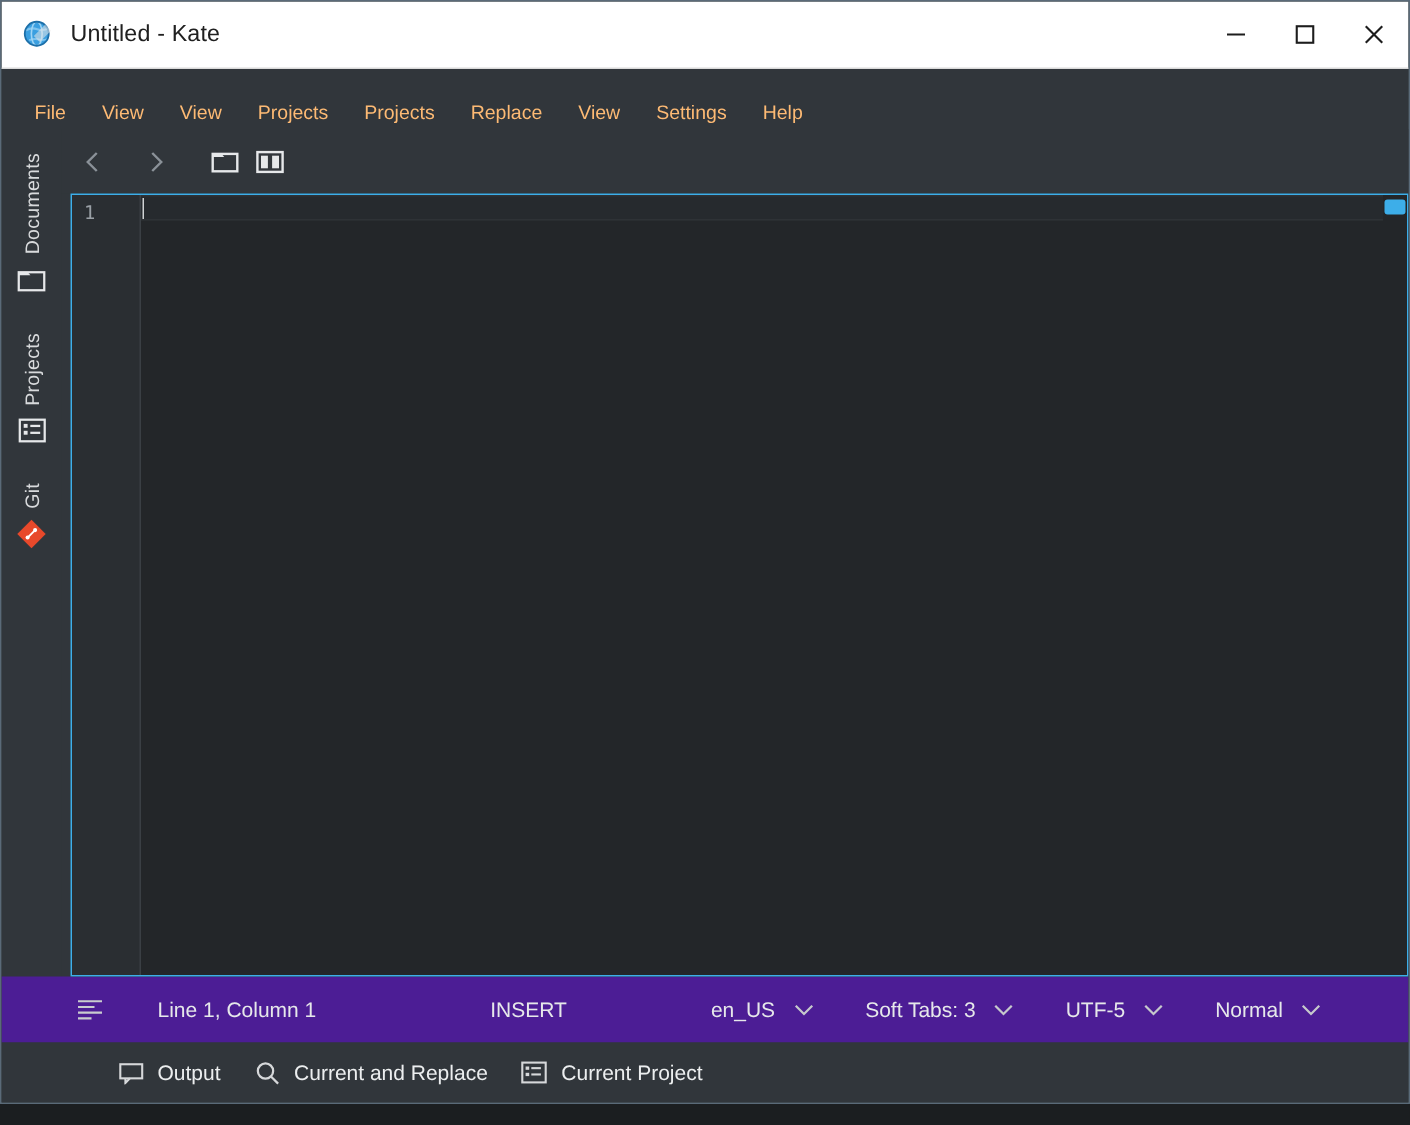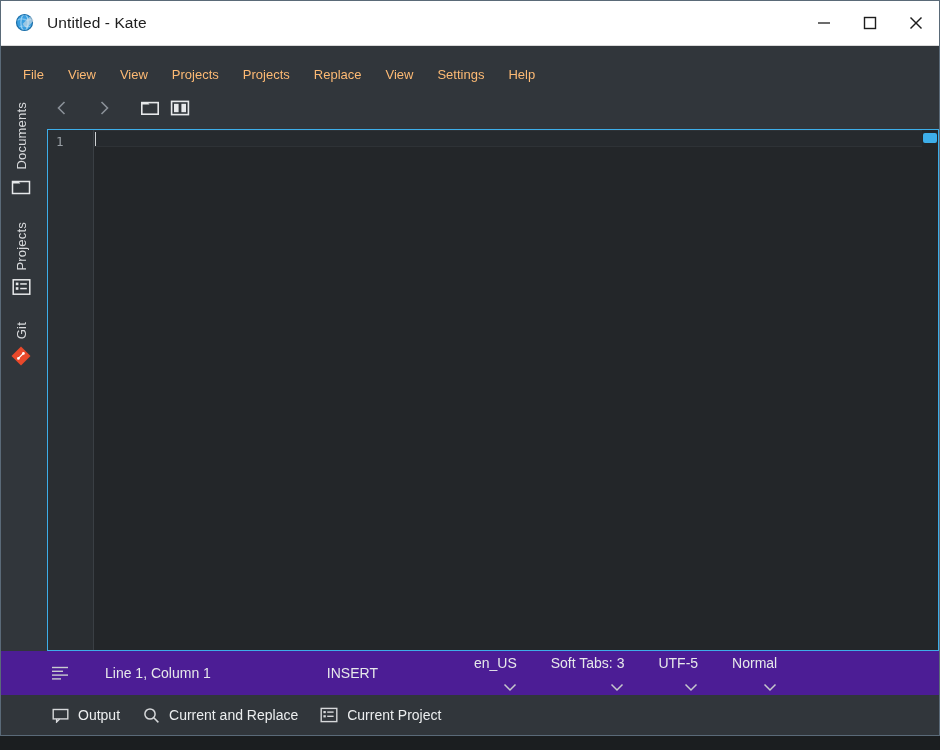--- a/index.html
+++ b/index.html
@@ -289,38 +289,37 @@
   .status-text {
     font-size: 14px;
     color: #e6e8ea;
     white-space: nowrap;
   }
   .status-gap-1 { width: 116px; }
   .status-gap-2 { width: 96px; }
   .status-gap-3 { width: 34px; }
   .status-combo {
     display: flex;
-    align-items: flex-end;
+    align-items: center;
     gap: 12px;
-    flex-direction: column;
   }
   .chev {
     color: #c6c9cc;
     display: flex;
     align-items: center;
   }
 
   
   .bottombar {
     height: 40px;
     flex: 0 0 40px;
     display: flex;
     align-items: center;
     background: #31363b;
-    padding-left: 50px;
+    padding-left: 77px;
     box-sizing: border-box;
     gap: 22px;
   }
   .bottom-item {
     display: flex;
     align-items: center;
     gap: 9px;
   }
   .bottom-icon {
     width: 18px;

